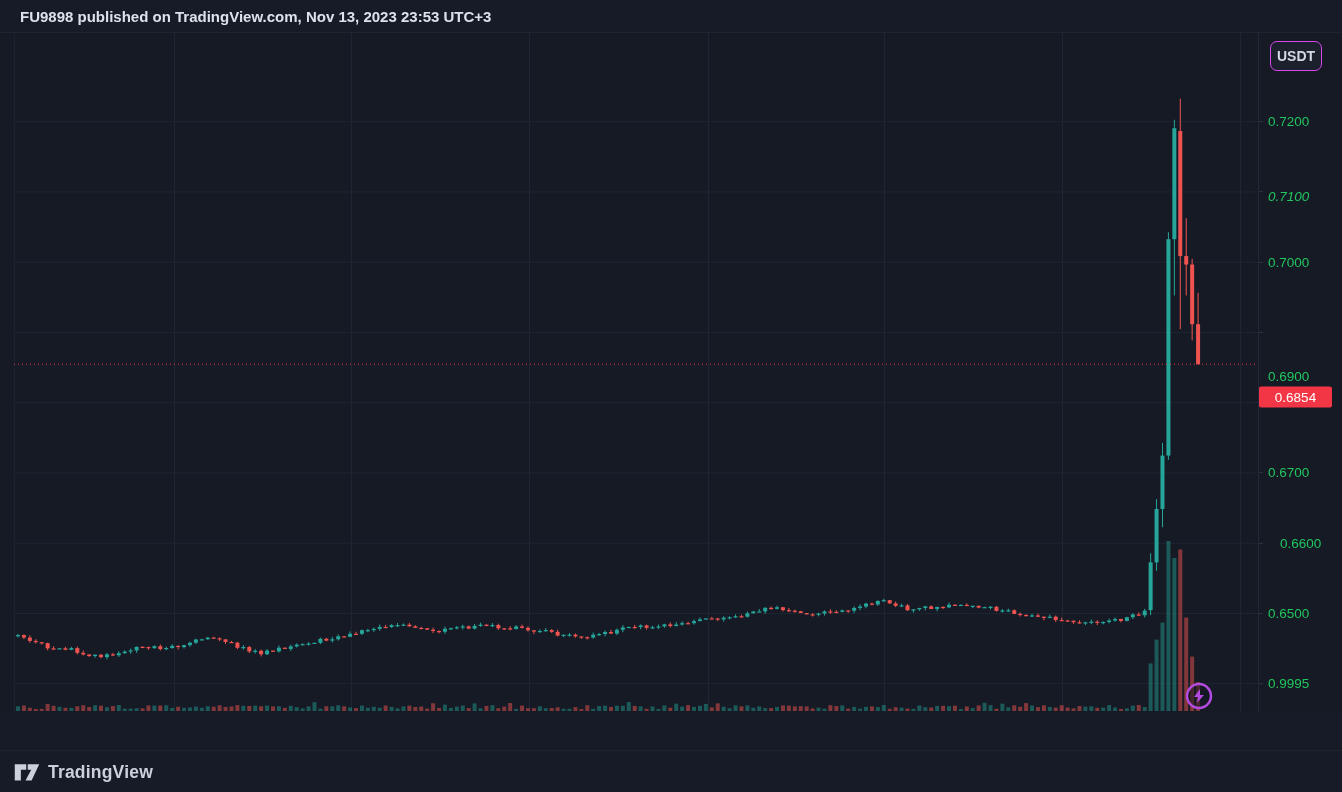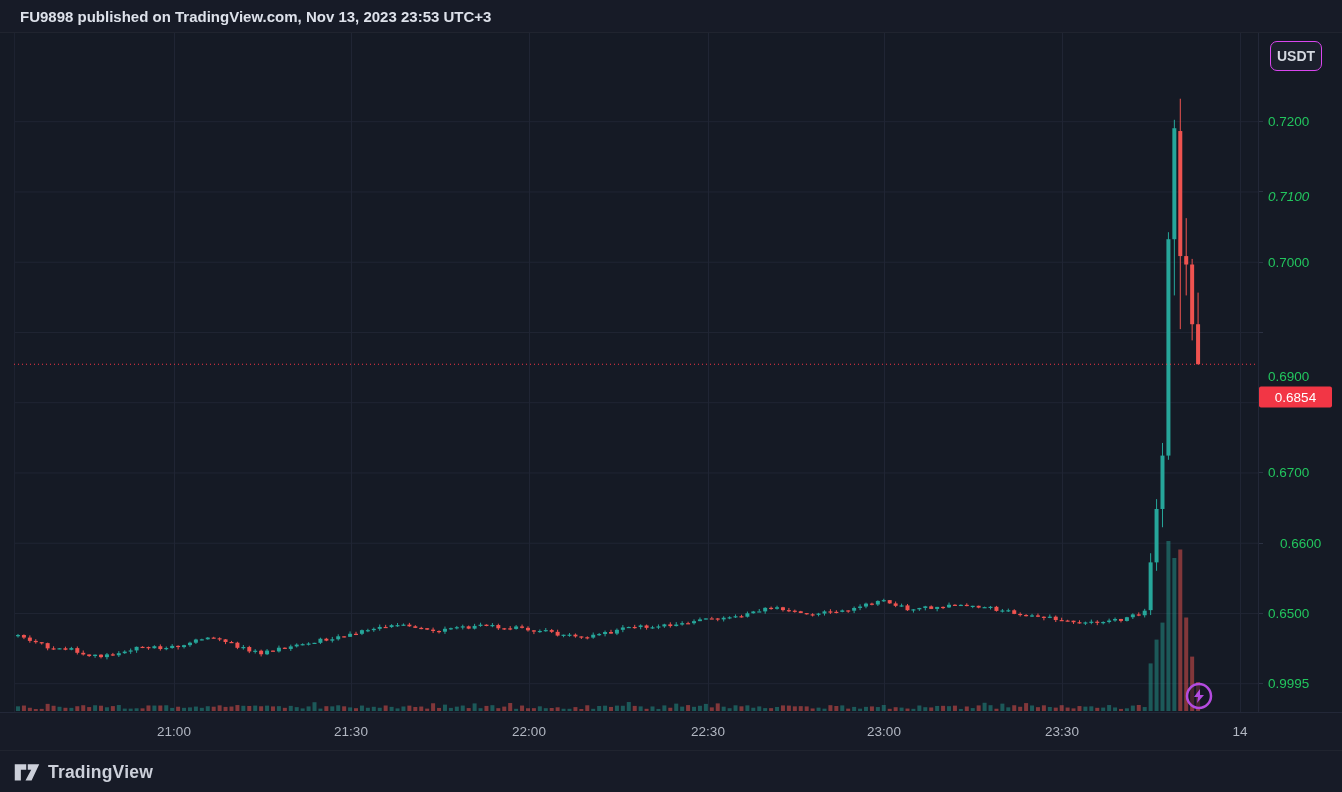--- a/index.html
+++ b/index.html
@@ -689,29 +689,20 @@
       <div class="p-tick" style="top: 439.45px;">0.6700</div>
       <div class="p-dash" style="top: 439.45px;"></div>
       <div class="p-tick" style="top: 509.7px; margin-left: 12px;">0.6600</div>
       <div class="p-dash" style="top: 509.7px;"></div>
       <div class="p-tick" style="top: 579.95px;">0.6500</div>
       <div class="p-dash" style="top: 579.95px;"></div>
       <div class="p-tick" style="top: 650.2px;">0.9995</div>
       <div class="p-dash" style="top: 650.2px;"></div>
     </div>
   <div id="last-price-label" class="abs" style="top: 364.265px;">0.6854</div>
-  <div id="time-axis" class="abs">
-      <div class="t-tick" style="left: 174px;">21:00</div>
-      <div class="t-tick" style="left: 351px;">21:30</div>
-      <div class="t-tick" style="left: 529px;">22:00</div>
-      <div class="t-tick" style="left: 708px;">22:30</div>
-      <div class="t-tick" style="left: 884px;">23:00</div>
-      <div class="t-tick" style="left: 1062px;">23:30</div>
-      <div class="t-tick" style="left: 1240px;">14</div>
-    </div>
 </div>
 
 <div id="footer" class="abs">
   <svg id="tv-logo" width="26" height="24" viewBox="0 0 34 24">
     <g fill="#ccd0da">
       <path d="M1 2 h15 v7 h-7 v14 h-8 z"></path>
       <path d="M18 2 h15 l-10 21 h-8 l7.5 -14 h-4.5 z"></path>
     </g>
   </svg>
   <span class="brand">TradingView</span>

